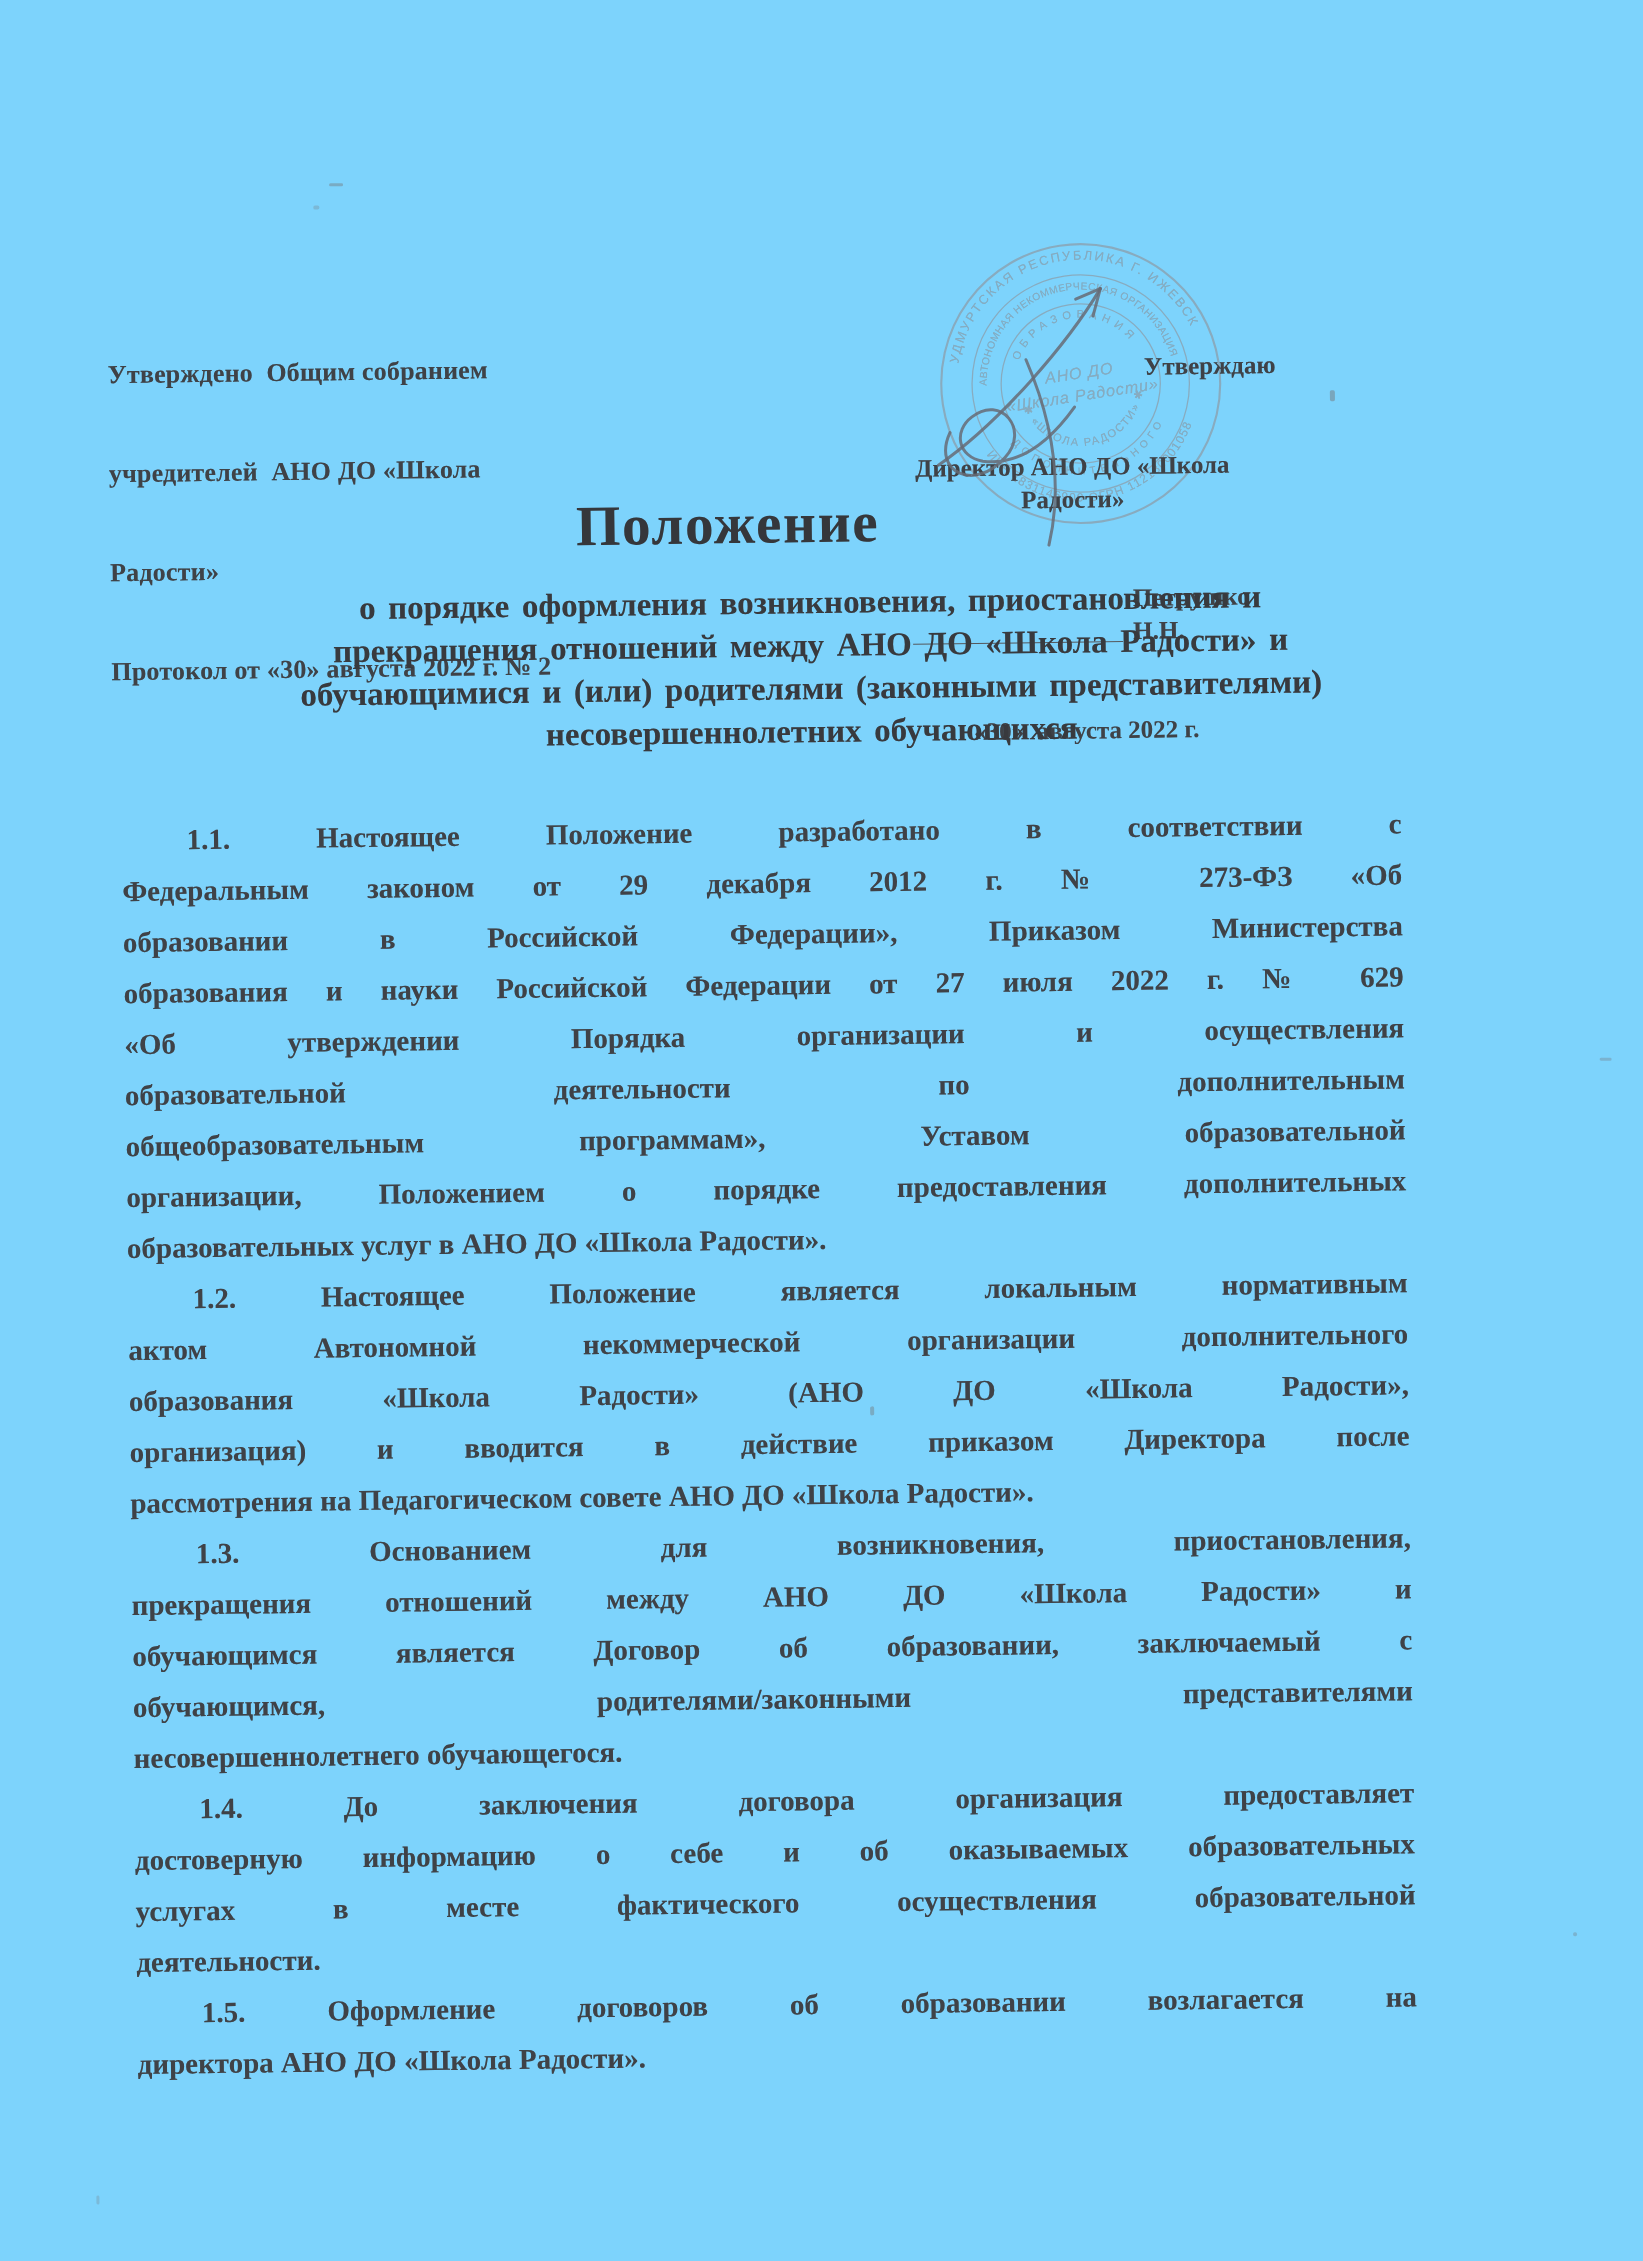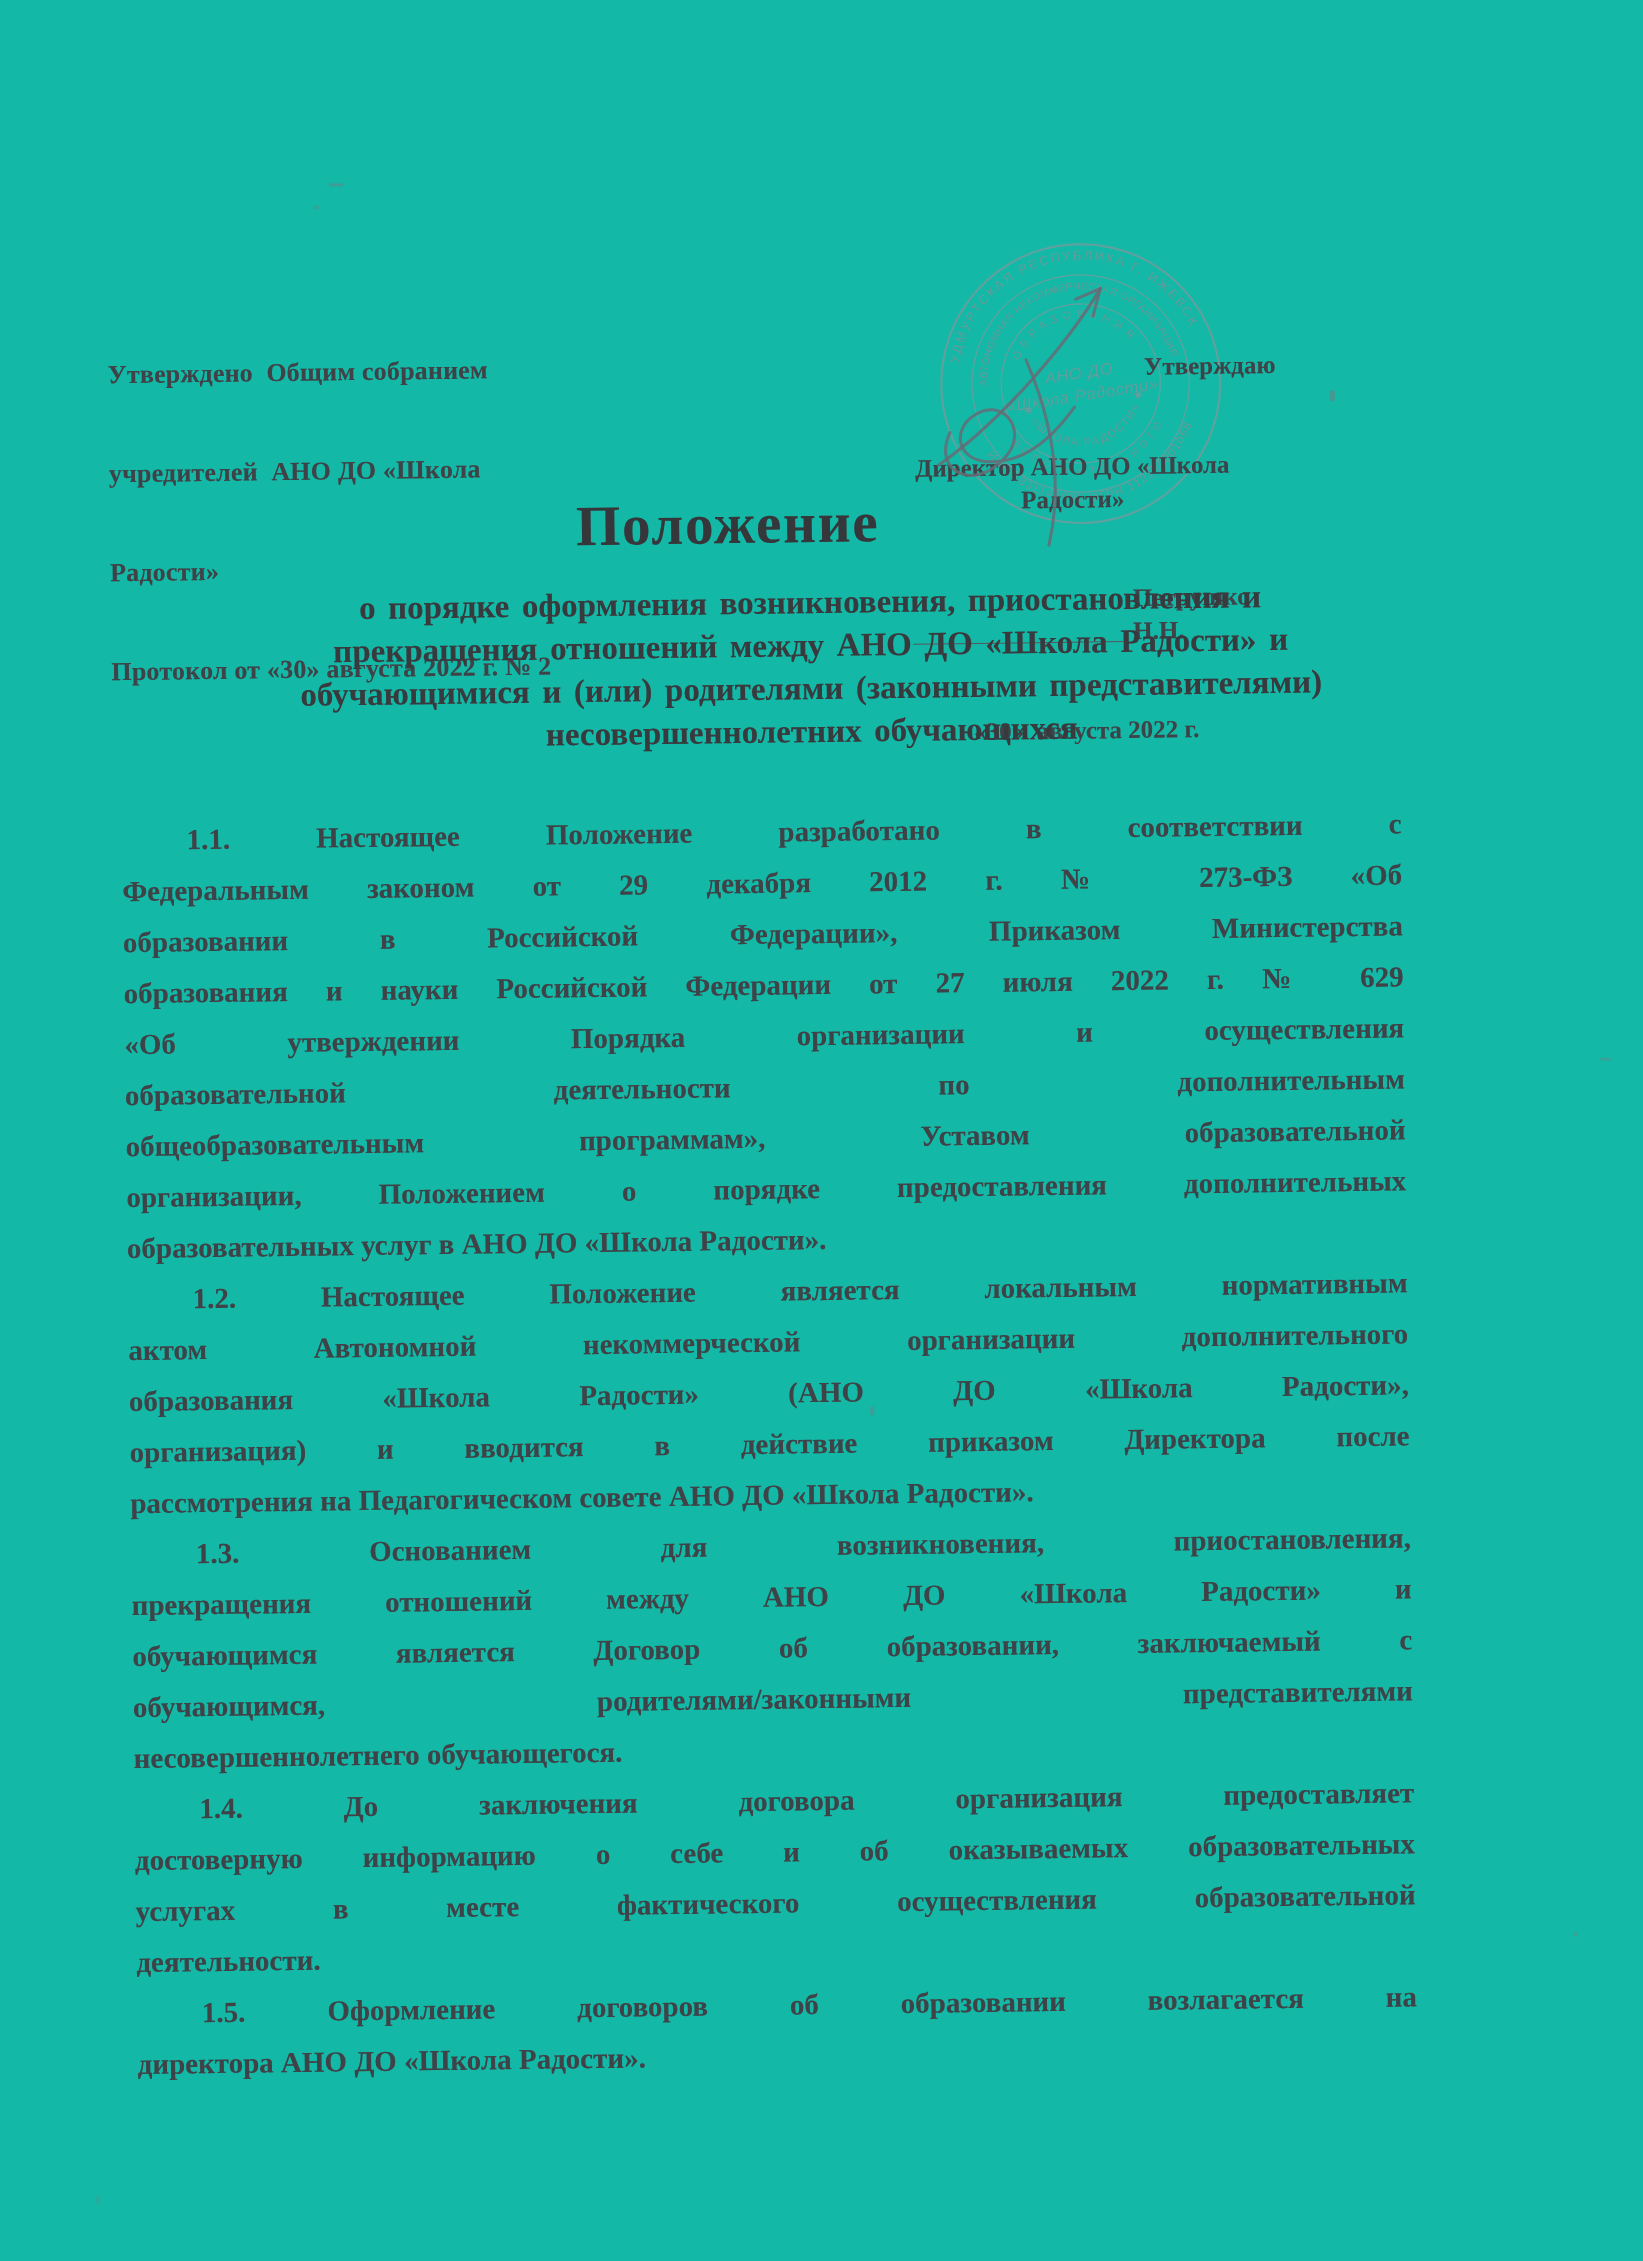--- a/index.html
+++ b/index.html
@@ -3,21 +3,21 @@
 <meta charset="utf-8">
 <style>
   html,body{margin:0;padding:0;}
   body{
     width:1644px;height:2261px;
     background:#fcfcfa;
     font-family:"Liberation Serif","DejaVu Serif",serif;
     overflow:hidden;
     position:relative;
   }
-  .page{position:absolute;inset:0;background:#14b8a6;}
+  .page{position:absolute;inset:0;background:#7dd3fc;}
   .sheet{
     position:absolute;inset:0;
     transform:rotate(-0.75deg);
     transform-origin:50% 45%;
     color:#3f4247;
   }
   
   .approval{position:absolute;font-weight:bold;white-space:pre-wrap;}
   .approval-left{
     left:116px;top:283px;width:492px;

